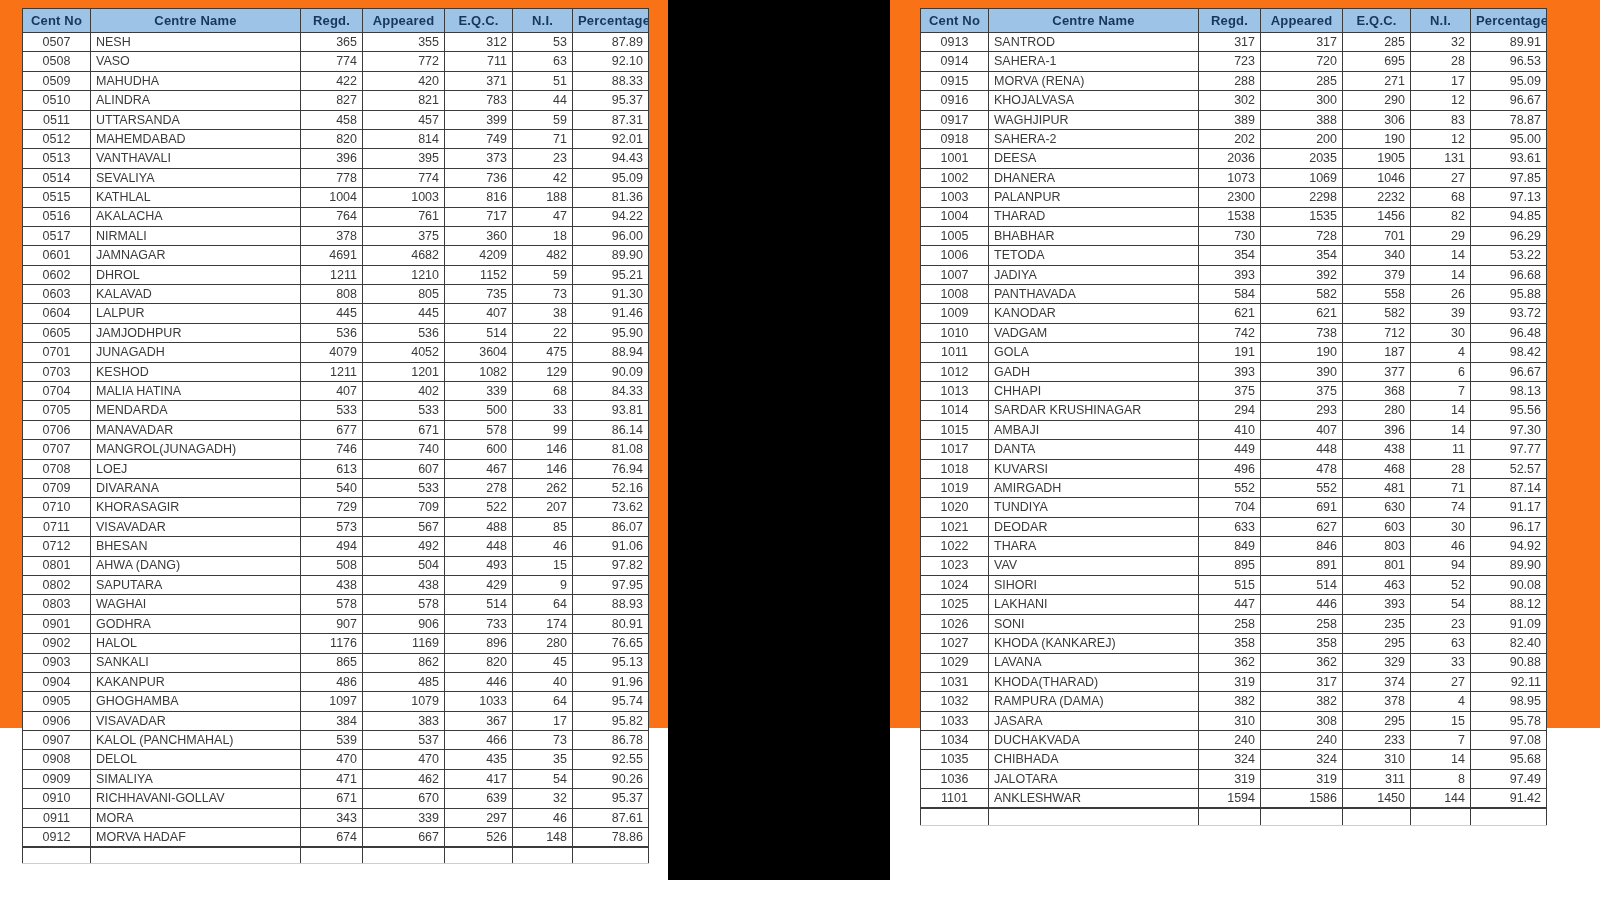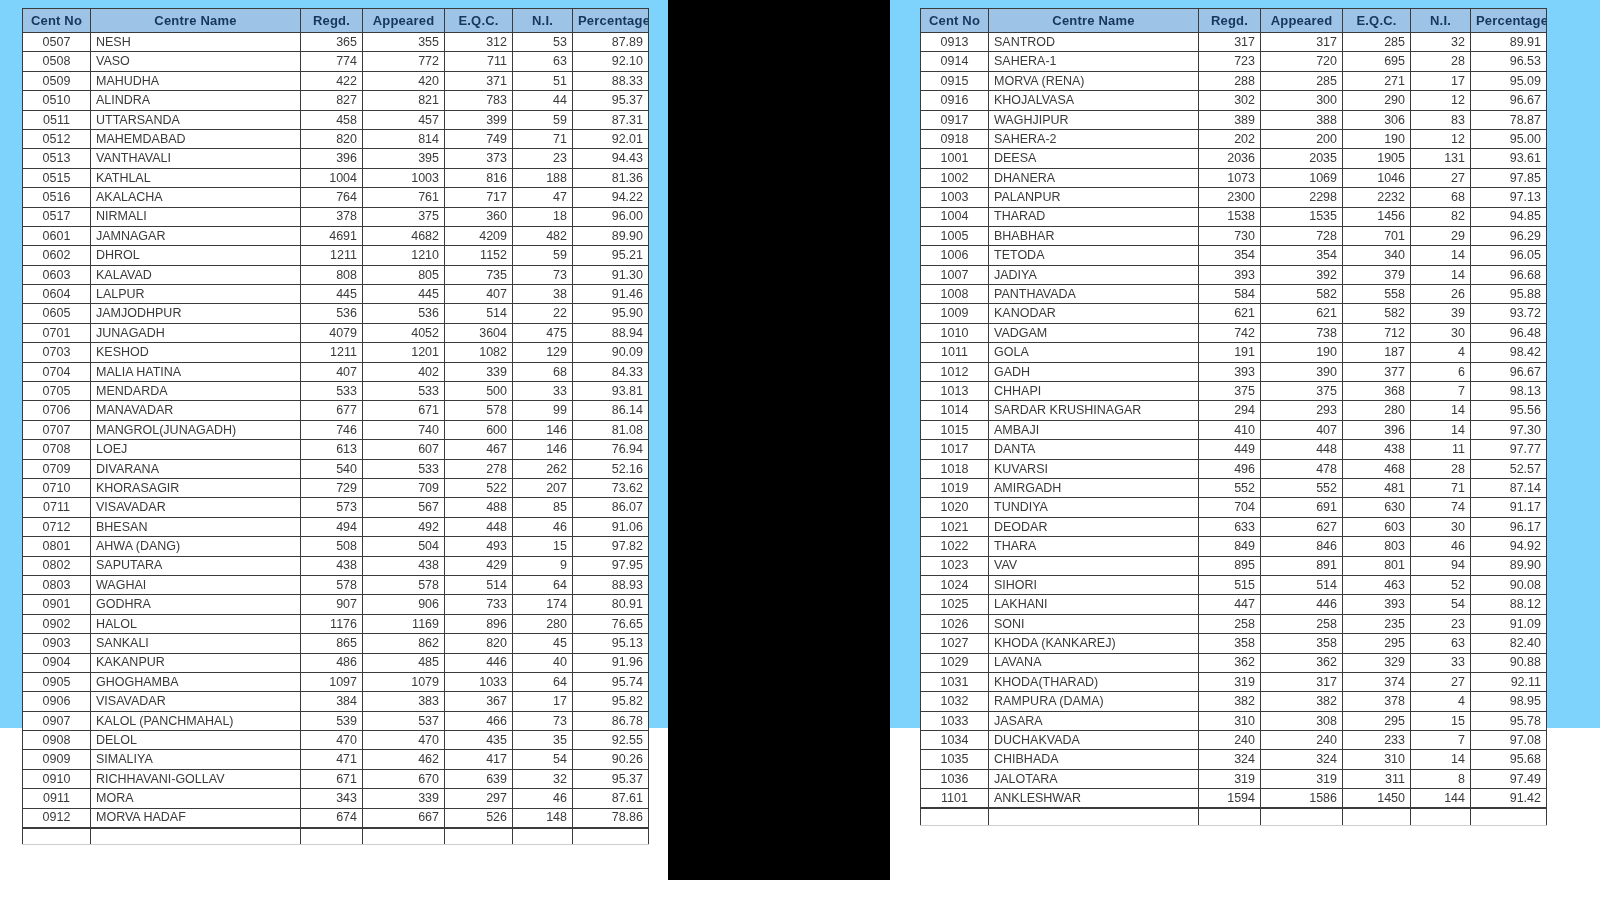--- a/index.html
+++ b/index.html
@@ -9,21 +9,21 @@
     width: 1600px;
     height: 900px;
     background: #ffffff;
     font-family: "Liberation Sans", sans-serif;
     overflow: hidden;
   }
   #page {
     position: relative;
     width: 1600px;
     height: 728px;
-    background: #7dd3fc;
+    background: #f97316;
   }
   
   #divider {
     position: absolute;
     left: 668px;
     top: 0px;
     width: 222px;
     height: 880px;
     background: #000000;
   }
@@ -171,20 +171,29 @@
           <tr>
             <td class="cno">0513</td>
             <td class="name">VANTHAVALI</td>
             <td class="num">396</td>
             <td class="num">395</td>
             <td class="num">373</td>
             <td class="num">23</td>
             <td class="num">94.43</td>
           </tr>
           <tr>
+            <td class="cno">0514</td>
+            <td class="name">SEVALIYA</td>
+            <td class="num">778</td>
+            <td class="num">774</td>
+            <td class="num">736</td>
+            <td class="num">42</td>
+            <td class="num">95.09</td>
+          </tr>
+          <tr>
             <td class="cno">0515</td>
             <td class="name">KATHLAL</td>
             <td class="num">1004</td>
             <td class="num">1003</td>
             <td class="num">816</td>
             <td class="num">188</td>
             <td class="num">81.36</td>
           </tr>
           <tr>
             <td class="cno">0516</td>
@@ -618,21 +627,21 @@
             <td class="num">29</td>
             <td class="num">96.29</td>
           </tr>
           <tr>
             <td class="cno">1006</td>
             <td class="name">TETODA</td>
             <td class="num">354</td>
             <td class="num">354</td>
             <td class="num">340</td>
             <td class="num">14</td>
-            <td class="num">96.05</td>
+            <td class="num">53.22</td>
           </tr>
           <tr>
             <td class="cno">1007</td>
             <td class="name">JADIYA</td>
             <td class="num">393</td>
             <td class="num">392</td>
             <td class="num">379</td>
             <td class="num">14</td>
             <td class="num">96.68</td>
           </tr>

